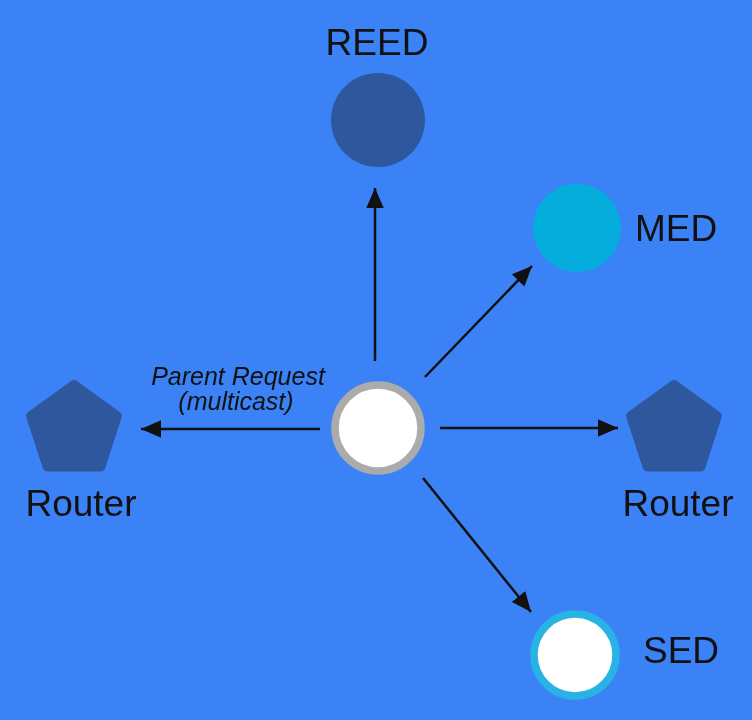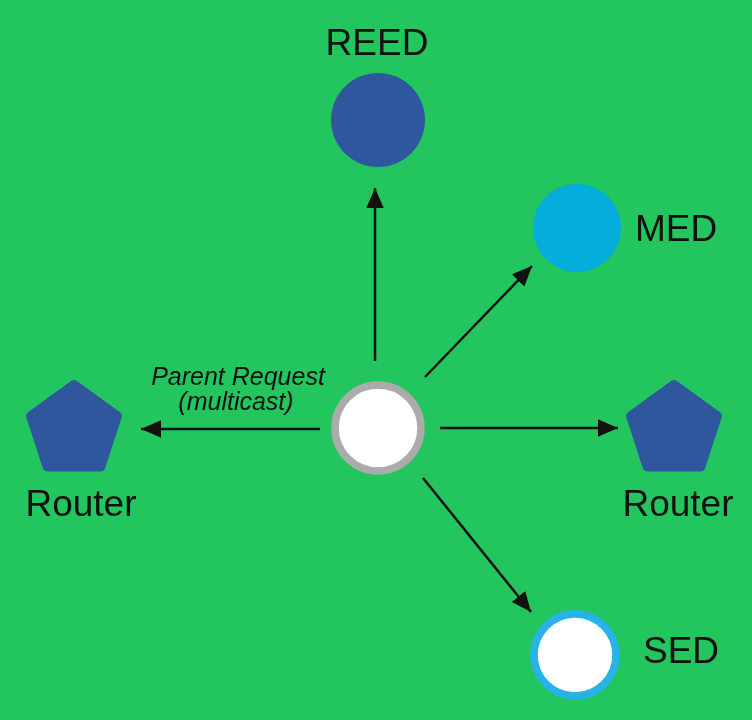--- a/index.html
+++ b/index.html
@@ -8,21 +8,21 @@
     width: 752px;
     height: 720px;
     background: #ffffff;
     overflow: hidden;
     font-family: "Liberation Sans", sans-serif;
   }
   .stage {
     position: relative;
     width: 752px;
     height: 720px;
-    background: #22c55e;
+    background: #3b82f6;
   }
   svg { display: block; }
   .node-label {
     font-family: "Liberation Sans", sans-serif;
     font-size: 37px;
     font-weight: 400;
   }
   .annotation-label {
     font-family: "Liberation Sans", sans-serif;
     font-size: 25px;

